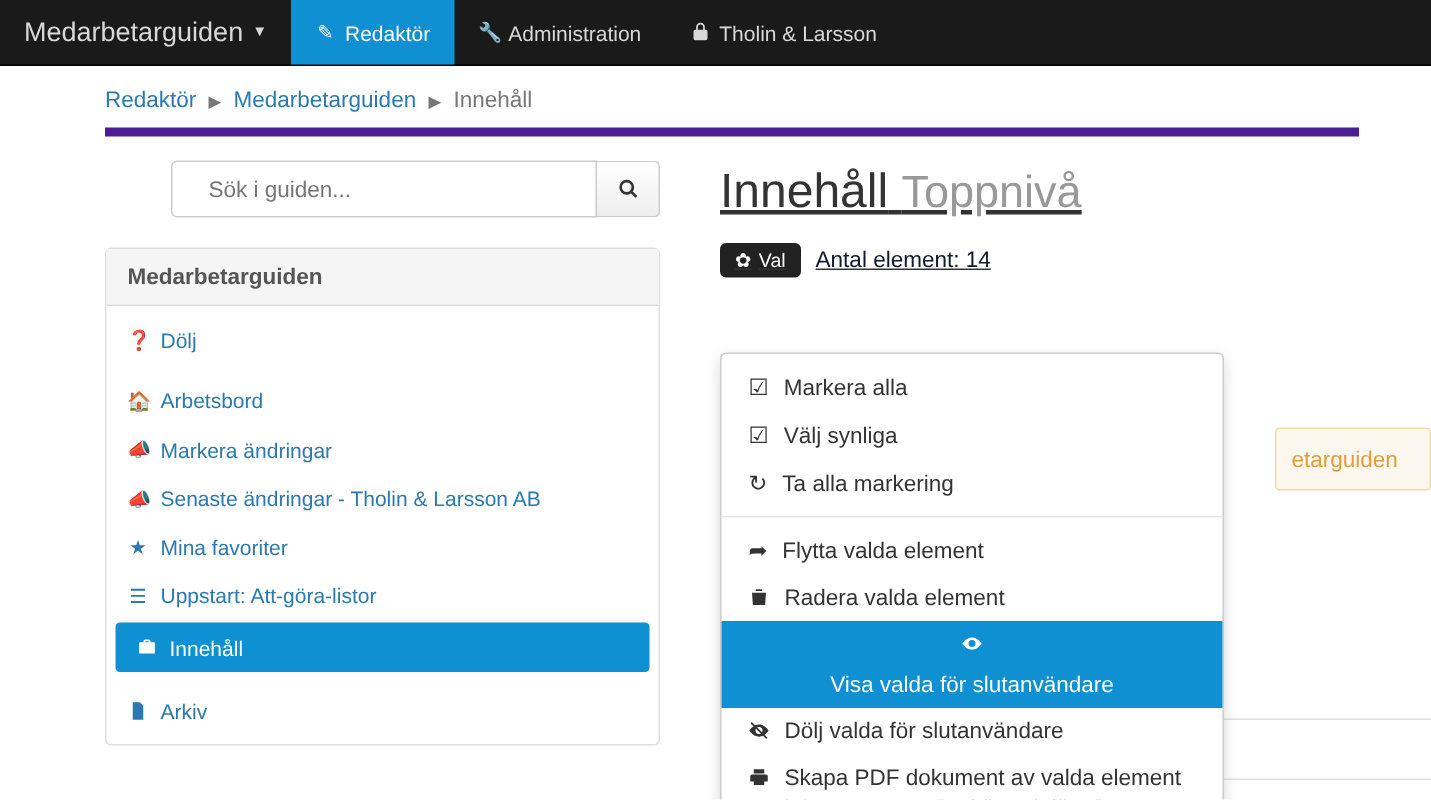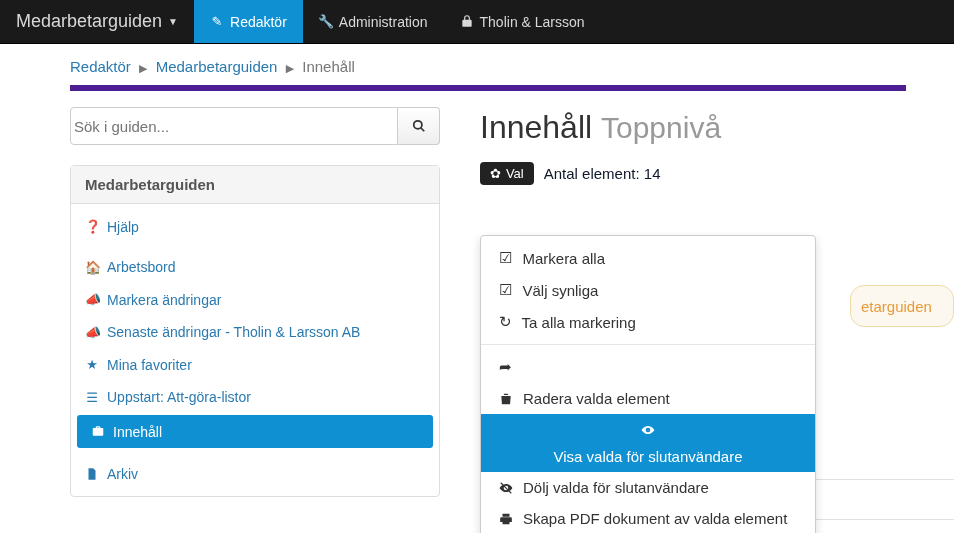--- a/index.html
+++ b/index.html
@@ -49,35 +49,36 @@
   color: #777;
   font-size: 15px;
   padding-bottom: 10px;
   border-bottom: 6px solid #4c1d95;
   margin-bottom: 16px;
 }
 .breadcrumb a { color: #2a7ab0; text-decoration: none; }
 .breadcrumb .sep { color: #777; margin: 0 4px; font-size: 11px; }
 .columns { display: flex; gap: 40px; }
 .leftcol { width: 370px; flex-shrink: 0; }
-.rightcol { flex: 1; position: relative; }
+.rightcol { flex: 1; position: relative; text-decoration: underline; }
 
 .searchgroup {
   display: flex;
   margin-bottom: 20px;
 }
 .searchgroup input {
   flex: 1;
   border: 1px solid #ccc;
   border-top-left-radius: 4px;
   border-bottom-left-radius: 4px;
-  padding: 8px 3px;
+  padding: 8px 24px;
   font-size: 15px;
   color: #555;
   height: 38px;
+  margin-left: 44px;
 }
 .searchgroup button {
   width: 42px;
   height: 38px;
   border: 1px solid #ccc;
   border-left: 0;
   background: linear-gradient(#fff,#eee);
   border-top-right-radius: 4px;
   border-bottom-right-radius: 4px;
   cursor: pointer;
@@ -169,21 +170,21 @@
   top: 178px;
   width: 104px;
   height: 42px;
   background: #fdf8ef;
   border: 1px solid #eddca9;
   color: #e59b3a;
   display: flex;
   align-items: center;
   padding-left: 10px;
   font-size: 15px;
-  border-radius: 14px;
+  border-radius: 3px;
 }
 
 .tablezone {
   position: absolute;
   top: 372px;
   left: 0;
   right: -48px;
 }
 .trow {
   display: flex;
@@ -253,21 +254,21 @@
         </button>
       </div>
 
       <div class="panel">
         <div class="panel-heading">Medarbetarguiden</div>
         <div class="panel-body">
           <ul class="navlist">
             <li>
               <a>
                   <span class="icon">❓</span>
-                  <span>Hjälp</span>
+                  <span>Dölj</span>
                 </a>
             </li>
             <li class="spacer"></li>
             <li>
               <a>
                   <span class="icon">🏠</span>
                   <span>Arbetsbord</span>
                 </a>
             </li>
             <li>
@@ -343,20 +344,21 @@
           <span>☑</span>
           <span>Välj synliga</span>
         </div>
         <div class="ditem">
           <span>↻</span>
           <span>Ta alla markering</span>
         </div>
         <div class="divider"></div>
         <div class="ditem">
           <span>➦</span>
+          <span>Flytta valda element</span>
         </div>
         <div class="ditem">
           <span>
             <svg class="ico" viewBox="0 0 24 24" fill="#333">
                 <path d="M4 7h16l-1 14H5L4 7zm5-4h6l1 2H8l1-2z"></path>
               </svg>
           </span>
           <span>Radera valda element</span>
         </div>
         <div class="ditem active">

